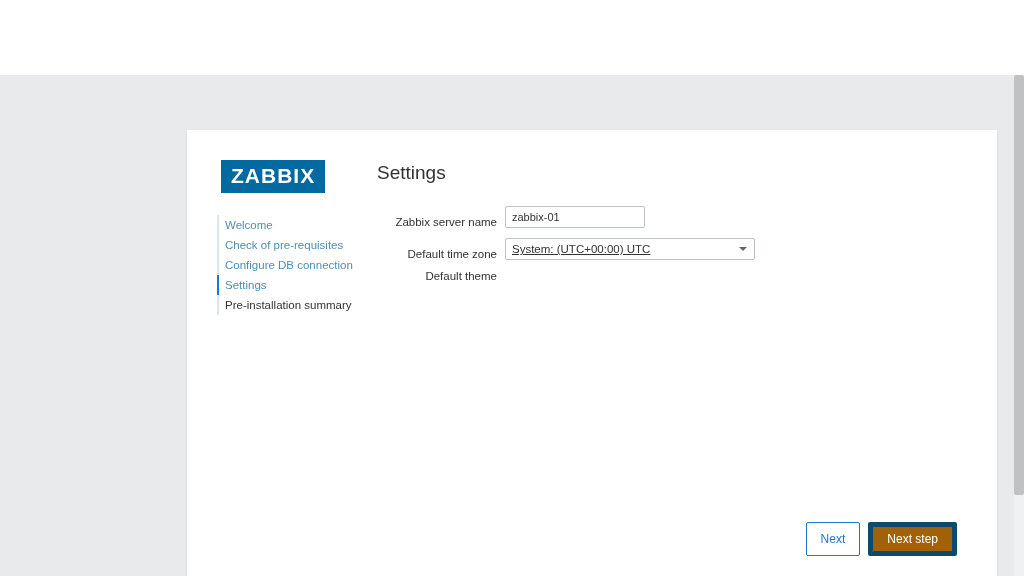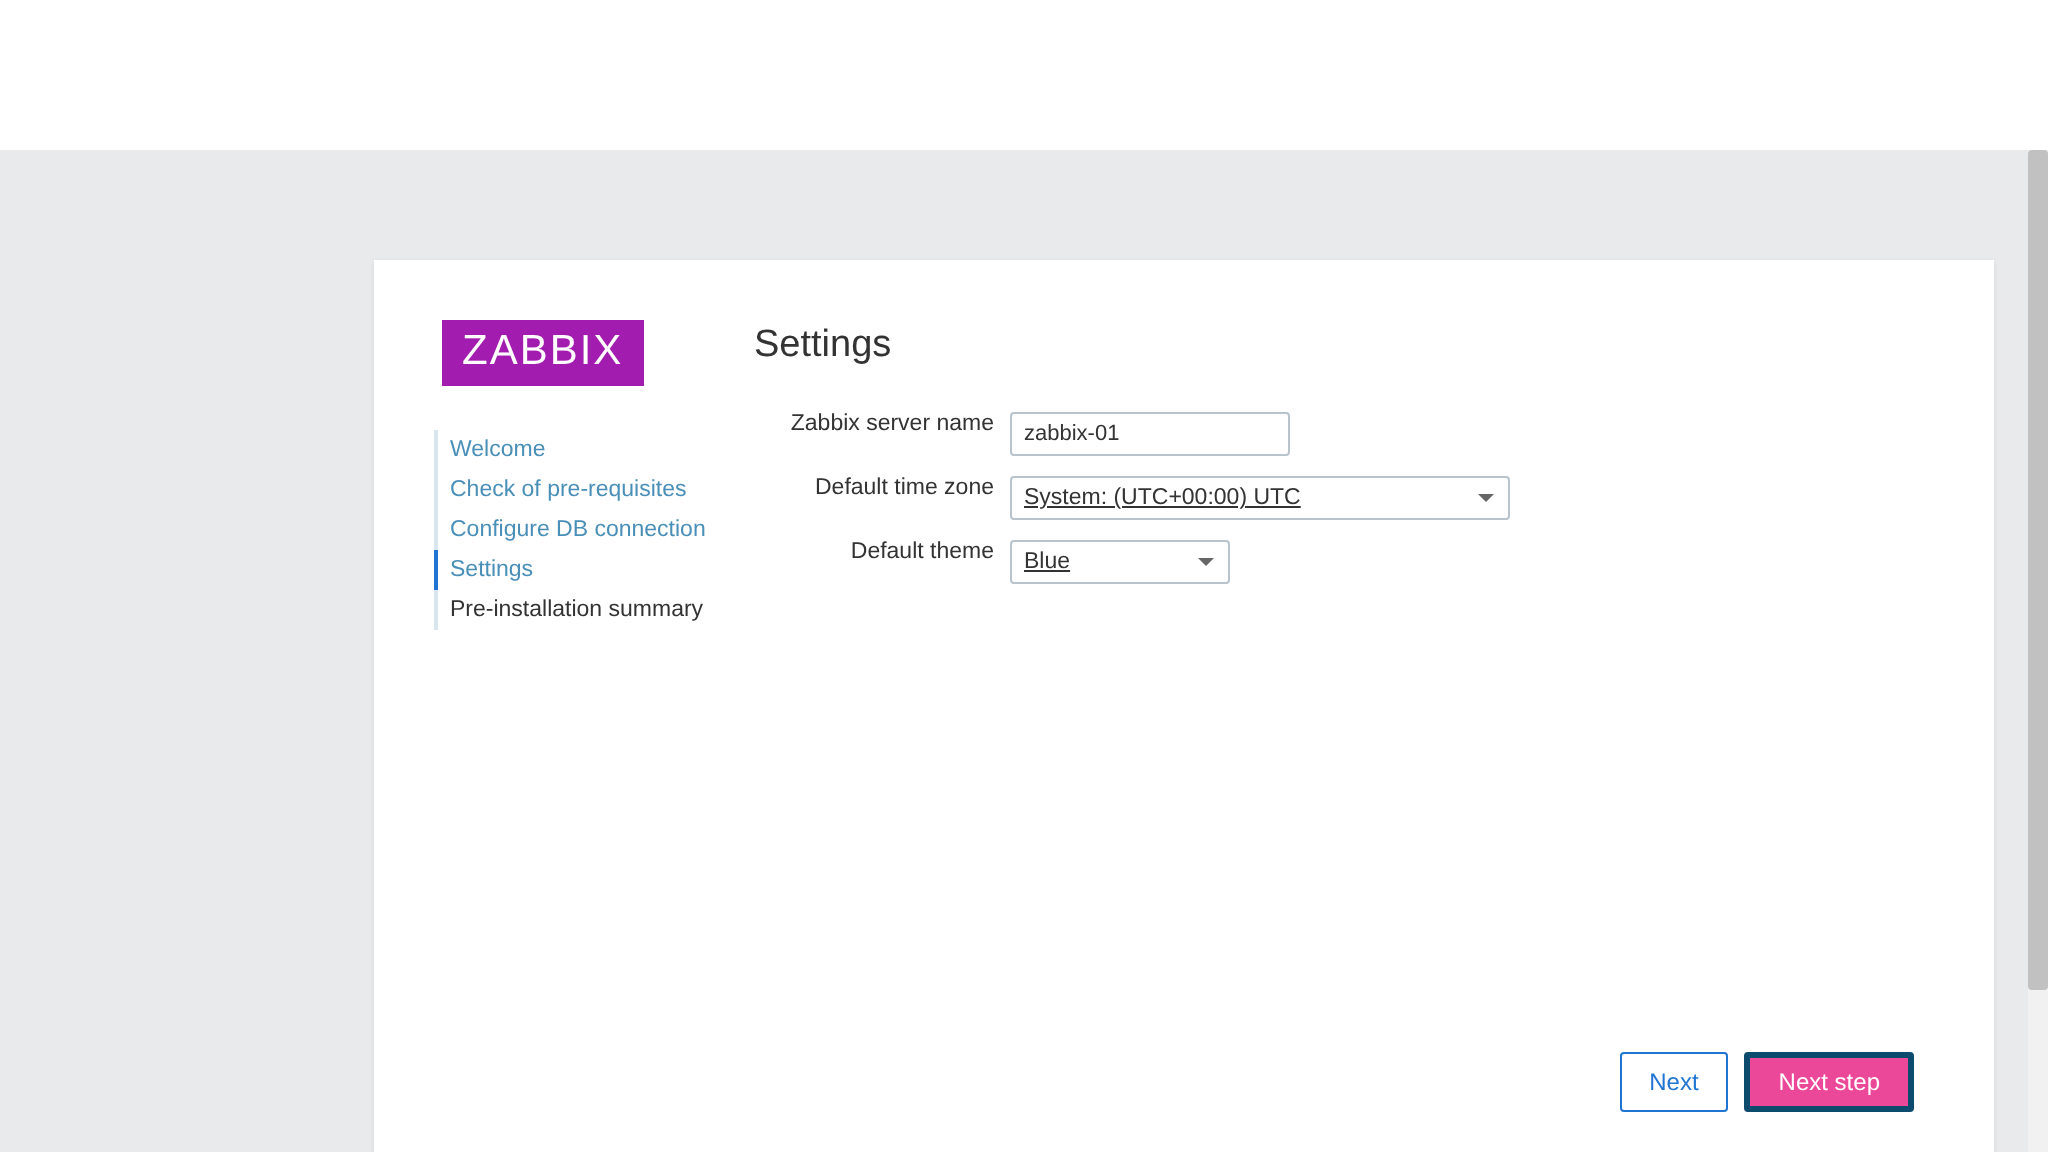--- a/index.html
+++ b/index.html
@@ -41,23 +41,23 @@
     top: 55px;
     left: 187px;
     width: 810px;
     height: 446px;
     background: #ffffff;
     box-shadow: 0 1px 3px rgba(0,0,0,0.08);
     padding: 30px 40px 20px 34px;
   }
   .logo {
     display: inline-block;
-    background: #a21caf;
+    background: #0369a1;
     color: #ffffff;
-    font-weight: normal;
+    font-weight: bold;
     font-size: 21px;
     letter-spacing: 1px;
     padding: 4px 10px 5px 10px;
     font-family: Arial, sans-serif;
   }
   .sidebar {
     position: absolute;
     top: 85px;
     left: 30px;
     width: 150px;
@@ -79,21 +79,21 @@
     right: 40px;
   }
   .page-title {
     font-size: 19px;
     font-weight: 400;
     color: #333333;
     margin-bottom: 22px;
   }
   .form-row {
     display: flex;
-    align-items: flex-start;
+    align-items: flex-end;
     margin-bottom: 10px;
   }
   .form-label {
     width: 120px;
     text-align: right;
     font-size: 11.5px;
     color: #333;
     margin-right: 8px;
   }
   .text-input {
@@ -147,23 +147,23 @@
     padding: 5px 14px;
     border-radius: 2px;
     cursor: pointer;
   }
   .btn-back {
     background: #ffffff;
     color: #1f75d1;
     border: 1px solid #1f75d1;
   }
   .btn-next {
-    background: #ec4899;
+    background: #a16207;
     color: #ffffff;
-    border: 3px solid #0c4a6e;
+    border: 5px solid #0c4a6e;
   }
 </style>
 </head>
 <body>
 
 <div class="outer">
   <div class="card">
 
     <span class="logo">ZABBIX</span>
 
@@ -187,25 +187,20 @@
         <label class="form-label">Default time zone</label>
         <span class="select-wrap">
           <select class="select wide">
             <option selected="">System: (UTC+00:00) UTC</option>
           </select>
         </span>
       </div>
 
       <div class="form-row">
         <label class="form-label">Default theme</label>
-        <span class="select-wrap">
-          <select class="select narrow">
-            <option selected="">Blue</option>
-          </select>
-        </span>
       </div>
     </div>
 
     <div class="footer">
       <button class="btn btn-back">Next</button>
       <button class="btn btn-next">Next step</button>
     </div>
 
   </div>
 </div>

